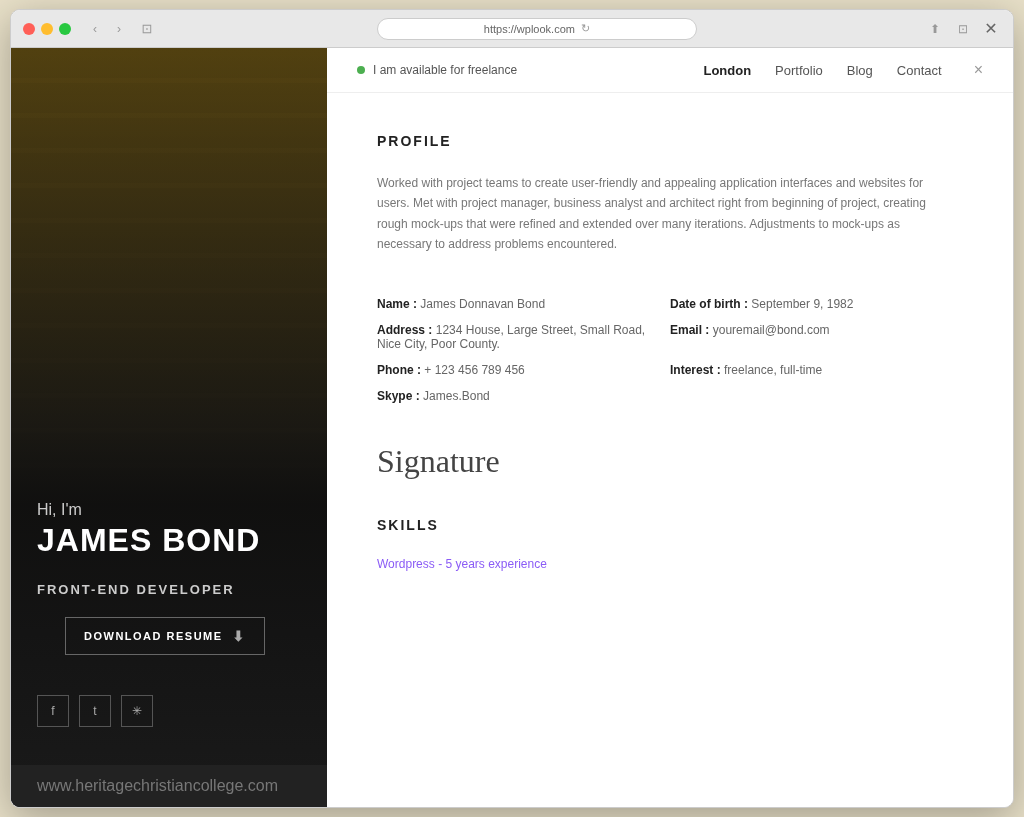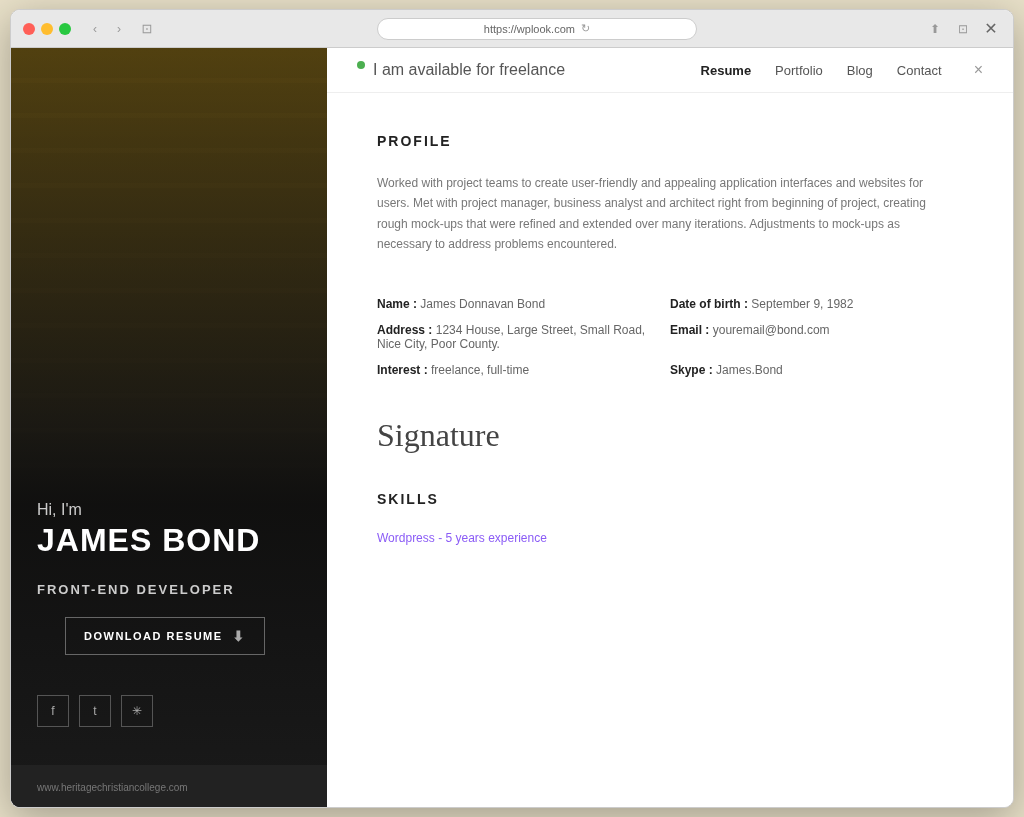--- a/index.html
+++ b/index.html
@@ -246,21 +246,21 @@
     .sidebar-bottom {
       margin-top: auto;
       padding-bottom: 16px;
       background: #222;
       margin: 0 -30px;
       padding: 12px 30px;
     }
 
     .website-url {
       color: #777;
-      font-size: 10px;
+      font-size: 16px;
     }
 
     
     .right-content {
       flex: 1;
       background: #fff;
       overflow-y: auto;
       display: flex;
       flex-direction: column;
     }
@@ -270,23 +270,23 @@
       height: 45px;
       border-bottom: 1px solid #eee;
       display: flex;
       align-items: center;
       padding: 0 30px;
       justify-content: space-between;
     }
 
     .available-badge {
       display: flex;
-      align-items: flex-start;
+      align-items: center;
       gap: 8px;
-      font-size: 16px;
+      font-size: 12px;
       color: #555;
     }
 
     .green-dot {
       width: 8px;
       height: 8px;
       border-radius: 50%;
       background: #4CAF50;
     }
 
@@ -457,21 +457,21 @@
     </div>
 
     <div class="right-content">
 
       <div class="top-nav">
         <div class="available-badge">
           <div class="green-dot"></div>
           <span>I am available for freelance</span>
         </div>
         <div class="nav-menu">
-          <span class="nav-item active">Resume</span>
+          <span class="nav-item active">London</span>
           <span class="nav-item">Portfolio</span>
           <span class="nav-item">Blog</span>
           <span class="nav-item">Contact</span>
           <span class="nav-close">×</span>
         </div>
       </div>
 
       <div class="content-area">
 
         <div class="section-title">PROFILE</div>
@@ -490,20 +490,24 @@
           </div>
           <div class="detail-row">
             <span class="detail-label">Address :</span>
             <span class="detail-value">1234 House, Large Street, Small Road, Nice City, Poor County.</span>
           </div>
           <div class="detail-row">
             <span class="detail-label">Email :</span>
             <span class="detail-value">youremail@bond.com</span>
           </div>
           <div class="detail-row">
+            <span class="detail-label">Phone :</span>
+            <span class="detail-value">+ 123 456 789 456</span>
+          </div>
+          <div class="detail-row">
             <span class="detail-label">Interest :</span>
             <span class="detail-value">freelance, full-time</span>
           </div>
           <div class="detail-row">
             <span class="detail-label">Skype :</span>
             <span class="detail-value">James.Bond</span>
           </div>
         </div>
 
         <div class="signature-area">

